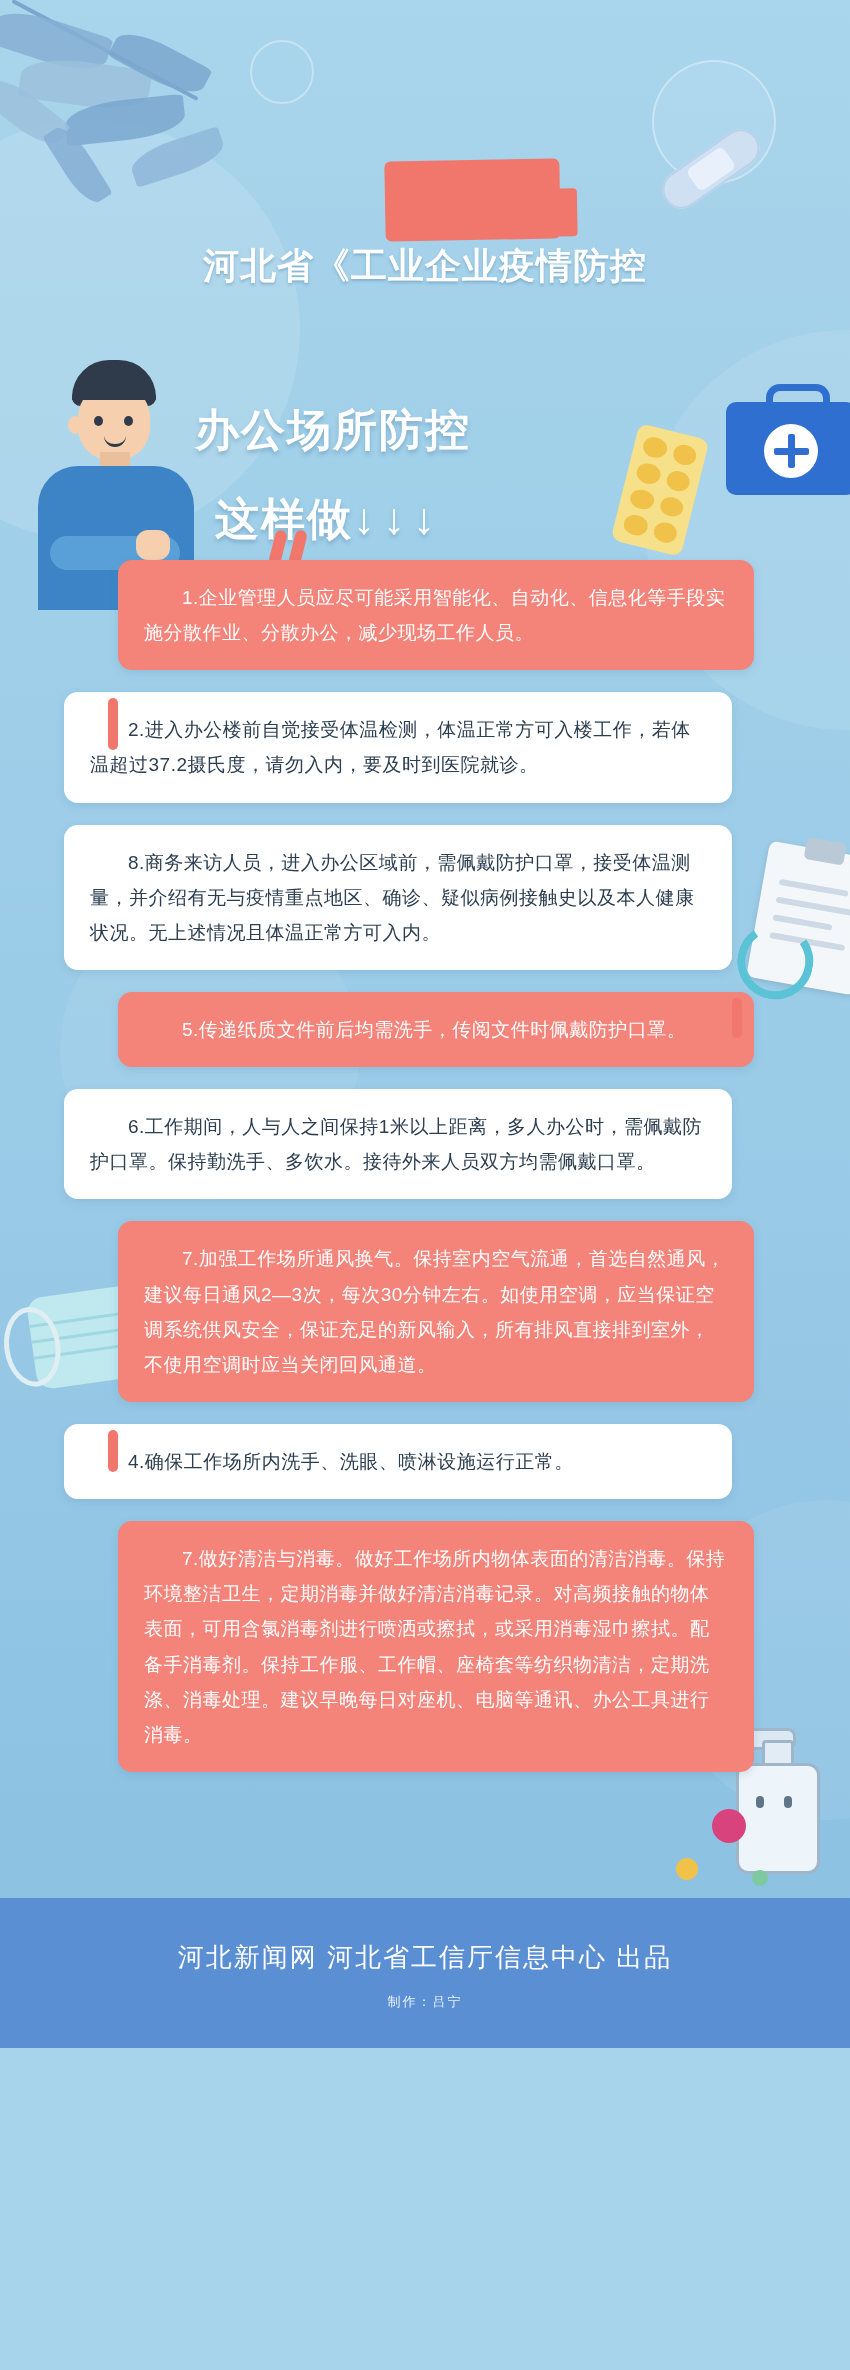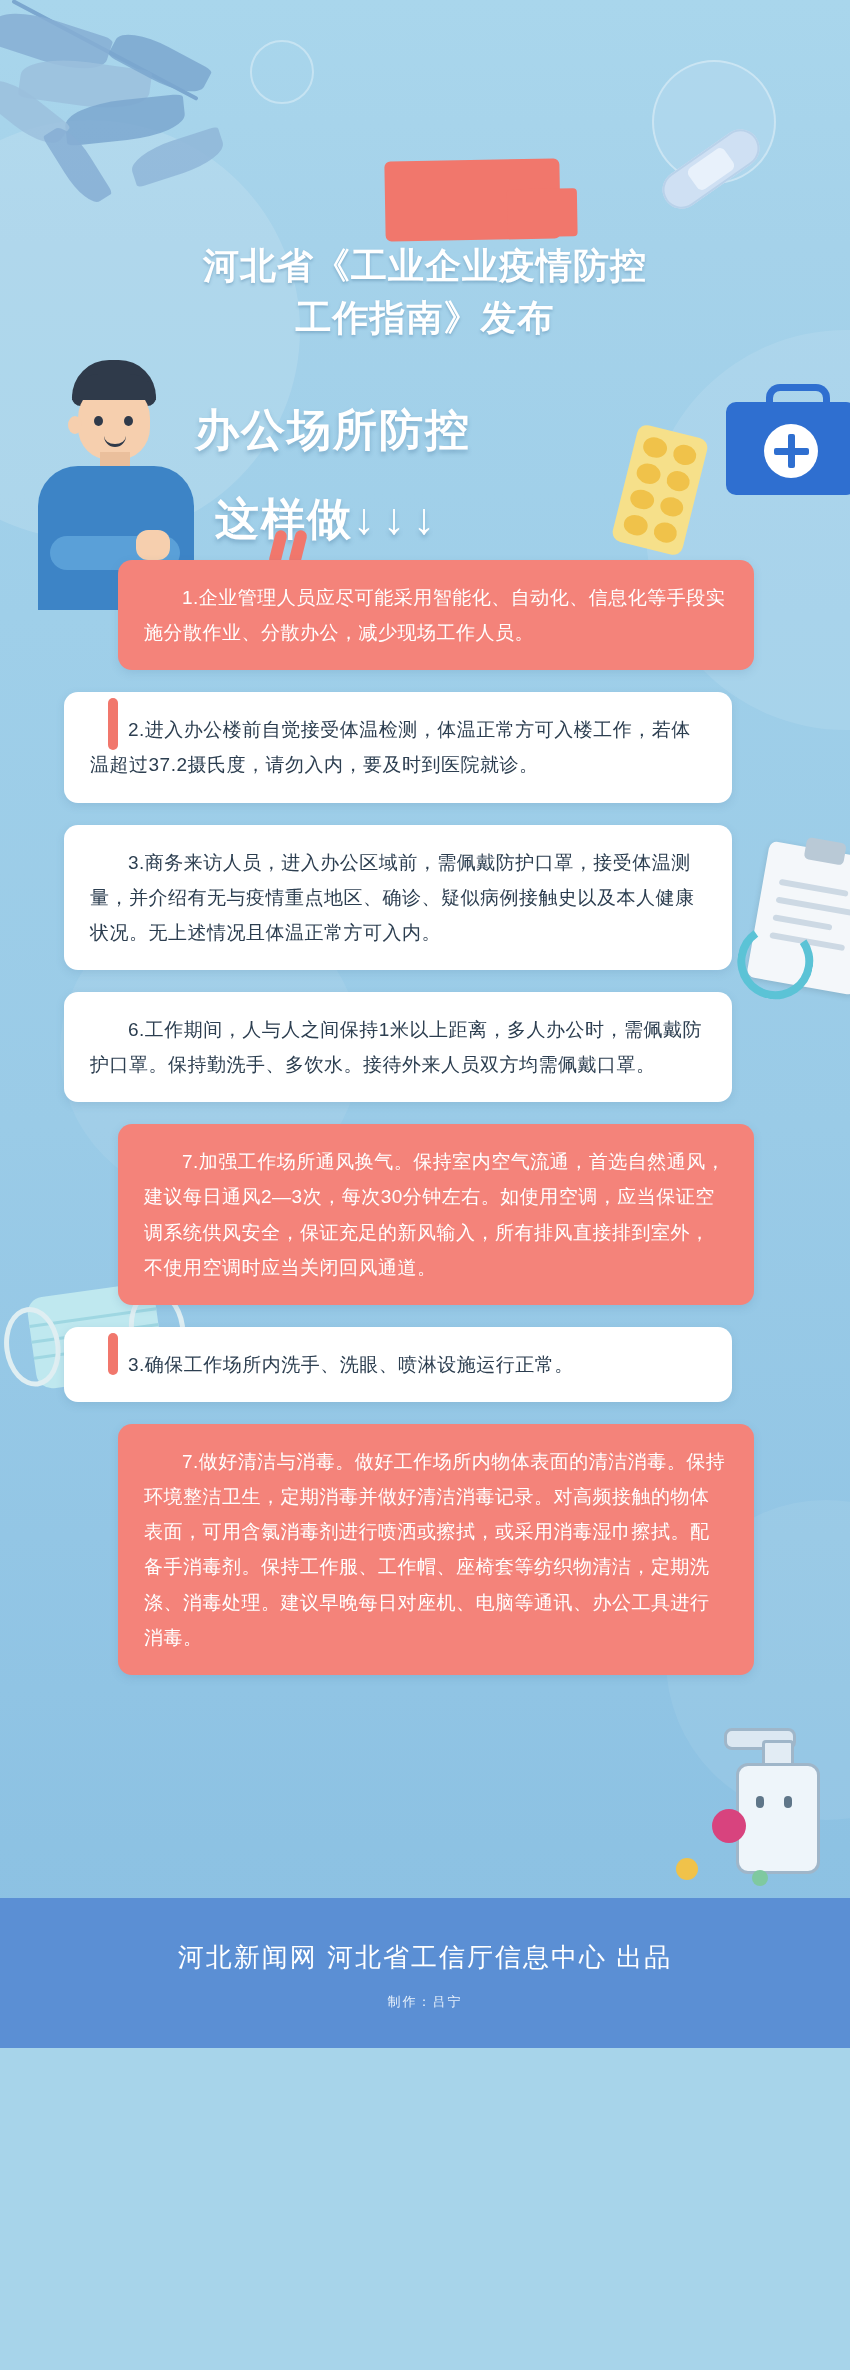--- a/index.html
+++ b/index.html
@@ -289,21 +289,20 @@
       </div>
   </div>
   <div class="germ g1"></div>
   <div class="germ g2"></div>
   <div class="germ g3"></div>
 
   <div class="ribbon"></div>
 
   <div class="title">
     <div>河北省《工业企业疫情防控</div>
-    <div>工作指南》发布</div>
   </div>
 
   <div class="person">
     <div class="hair"></div>
     <div class="head"></div>
     <div class="fringe"></div>
     <div class="ear"></div>
     <div class="eye e1"></div>
     <div class="eye e2"></div>
     <div class="smile"></div>
@@ -336,41 +335,47 @@
     <div class="item">
       <div class="bar left" style="height:52px;"></div>
       <div class="card white">
           <p>2.进入办公楼前自觉接受体温检测，体温正常方可入楼工作，若体温超过37.2摄氏度，请勿入内，要及时到医院就诊。</p>
         </div>
     </div>
 
 
     <div class="item">
       <div class="card white">
-          <p>3.商务来访人员，进入办公区域前，需佩戴防护口罩，接受体温测量，并介绍有无与疫情重点地区、确诊、疑似病例接触史以及本人健康状况。无上述情况且体温正常方可入内。</p>
-        </div>
-    </div>
-
+          <p>8.商务来访人员，进入办公区域前，需佩戴防护口罩，接受体温测量，并介绍有无与疫情重点地区、确诊、疑似病例接触史以及本人健康状况。无上述情况且体温正常方可入内。</p>
+        </div>
+    </div>
+
+    <div class="item">
+      <div class="bar right" style="height:40px;"></div>
+      <div class="card red">
+          <p>5.传递纸质文件前后均需洗手，传阅文件时佩戴防护口罩。</p>
+        </div>
+    </div>
 
     <div class="item">
       <div class="card white">
           <p>6.工作期间，人与人之间保持1米以上距离，多人办公时，需佩戴防护口罩。保持勤洗手、多饮水。接待外来人员双方均需佩戴口罩。</p>
         </div>
     </div>
 
     <div class="item">
       <div class="card red">
           <p>7.加强工作场所通风换气。保持室内空气流通，首选自然通风，建议每日通风2—3次，每次30分钟左右。如使用空调，应当保证空调系统供风安全，保证充足的新风输入，所有排风直接排到室外，不使用空调时应当关闭回风通道。</p>
         </div>
     </div>
 
     <div class="item">
       <div class="bar left" style="height:42px;"></div>
       <div class="card white">
-          <p>3.确保工作场所内洗手、洗眼、喷淋设施运行正常。</p>
+          <p>4.确保工作场所内洗手、洗眼、喷淋设施运行正常。</p>
         </div>
     </div>
 
     <div class="item">
       <div class="card red">
           <p>7.做好清洁与消毒。做好工作场所内物体表面的清洁消毒。保持环境整洁卫生，定期消毒并做好清洁消毒记录。对高频接触的物体表面，可用含氯消毒剂进行喷洒或擦拭，或采用消毒湿巾擦拭。配备手消毒剂。保持工作服、工作帽、座椅套等纺织物清洁，定期洗涤、消毒处理。建议早晚每日对座机、电脑等通讯、办公工具进行消毒。</p>
         </div>
     </div>
 
   </div>

